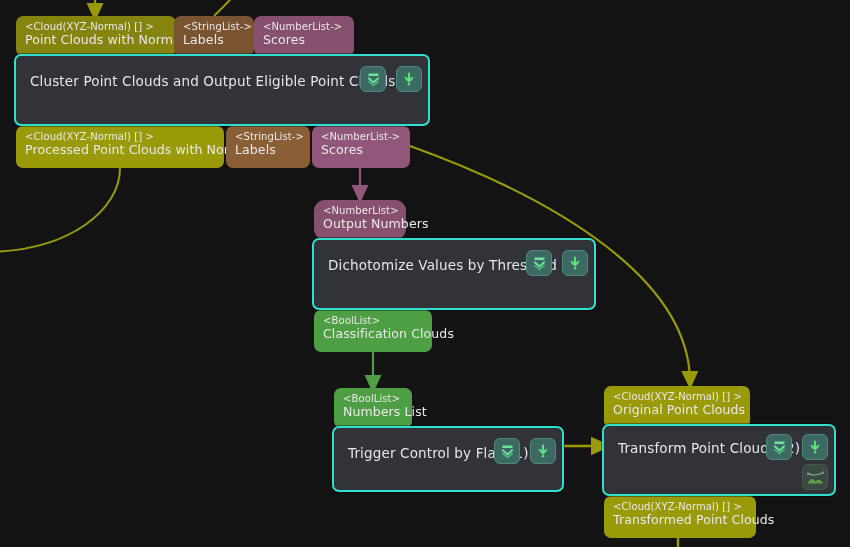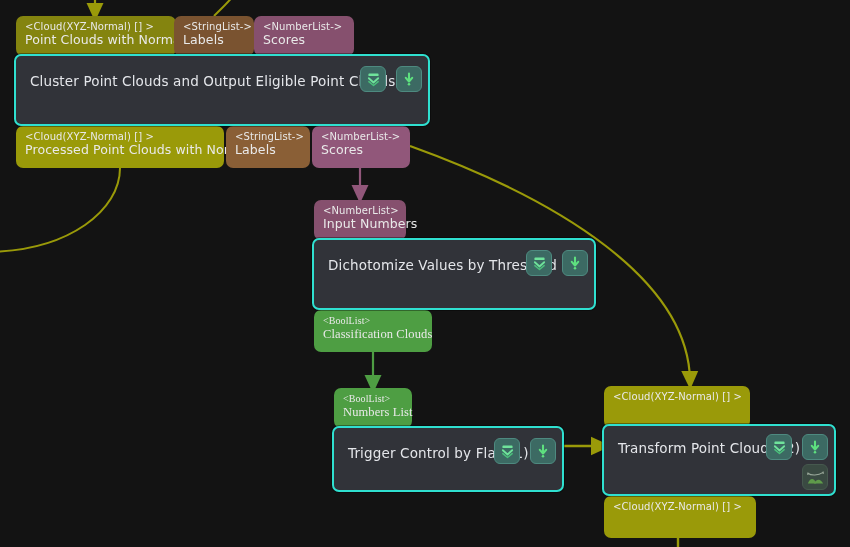--- a/index.html
+++ b/index.html
@@ -26,21 +26,21 @@
   .port.in{ z-index:2; }
   .port.out{ z-index:2; }
 
   
   .c-cloud-in  {background:#84840f;}
   .c-cloud-out {background:#9a9a09;}
   .c-str-in    {background:#7a5330;}
   .c-str-out   {background:#8a5f36;}
   .c-num-in    {background:#86506e;}
   .c-num-out   {background:#91577a;}
-  .c-bool      {background:#4e9e43;font-family:Liberation Serif, serif;}
+  .c-bool      {background:#4e9e43;}
 
   
   .node{
     position:absolute;
     background:#313339;
     border:2px solid #2fe0d0;
     border-radius:7px;
     box-sizing:border-box;
     z-index:3;
     box-shadow:0 0 0 1px rgba(0,0,0,.35);
@@ -136,23 +136,23 @@
   </div>
   <div class="port out c-str-out" style="left:226px;top:126px;width:84px;height:42px;">
     <span class="t">&lt;StringList-&gt;</span>
     <span class="n">Labels</span>
   </div>
   <div class="port out c-num-out" style="left:312px;top:126px;width:98px;height:42px;">
     <span class="t">&lt;NumberList-&gt;</span>
     <span class="n">Scores</span>
   </div>
 
-  <div class="port in c-num-in" style="left:314px;top:200px;width:92px;height:40px;">
+  <div class="port in c-num-in" style="left:314px;top:200px;width:92px;height:40px;border-radius:11px;">
     <span class="t">&lt;NumberList&gt;</span>
-    <span class="n">Input Numbers</span>
+    <span class="n">Output Numbers</span>
   </div>
 
   <div class="node" style="left:312px;top:238px;width:284px;height:72px;">
     <div class="title" style="top:17px;">Dichotomize Values by Threshold (2)</div>
     <div class="btn" style="left:212px;top:10px;">
       <svg width="17" height="17" viewBox="0 0 20 20">
         <rect x="4" y="3" width="12" height="3" rx="1" fill="#6fe39b"></rect>
         <path d="M4.5 8.5 L10 13.5 L15.5 8.5" stroke="#6fe39b" stroke-width="2.1" fill="none" stroke-linecap="round" stroke-linejoin="round"></path>
         <path d="M4.5 12.5 L10 17 L15.5 12.5" stroke="#4bbf7b" stroke-width="1.7" fill="none" stroke-linecap="round" stroke-linejoin="round"></path>
       </svg>
@@ -187,20 +187,21 @@
     <div class="btn" style="left:196px;top:10px;">
       <svg width="16" height="17" viewBox="0 0 20 20">
         <path d="M10 2.5 L10 10.5 M6 8 L10 12.5 L14 8" stroke="#5ee07f" stroke-width="2.6" fill="none" stroke-linecap="round" stroke-linejoin="round"></path>
         <circle cx="10" cy="16" r="1.6" fill="#5ee07f"></circle>
       </svg>
     </div>
   </div>
 
   <div class="port in c-cloud-out" style="left:604px;top:386px;width:146px;height:42px;">
     <span class="t">&lt;Cloud(XYZ-Normal) [] &gt;</span>
+    <span class="n">Original Point Clouds</span>
   </div>
 
   <div class="node" style="left:602px;top:424px;width:234px;height:72px;">
     <div class="title" style="top:14px;">Transform Point Clouds (2)</div>
     <div class="btn" style="left:162px;top:8px;">
       <svg width="17" height="17" viewBox="0 0 20 20">
         <rect x="4" y="3" width="12" height="3" rx="1" fill="#6fe39b"></rect>
         <path d="M4.5 8.5 L10 13.5 L15.5 8.5" stroke="#6fe39b" stroke-width="2.1" fill="none" stroke-linecap="round" stroke-linejoin="round"></path>
         <path d="M4.5 12.5 L10 17 L15.5 12.5" stroke="#4bbf7b" stroke-width="1.7" fill="none" stroke-linecap="round" stroke-linejoin="round"></path>
       </svg>
@@ -216,15 +217,16 @@
         <path d="M2 5 C6 8, 14 8, 20 4" stroke="#9aa89a" stroke-width="1.3" fill="none"></path>
         <path d="M2 4 L2 7 M20 3 L20 6" stroke="#9aa89a" stroke-width="1.3"></path>
         <path d="M2 17 C5 10, 9 10, 12 17 Z" fill="#5f9b4a"></path>
         <path d="M9 17 C12 11, 17 11, 20 17 Z" fill="#5f9b4a"></path>
       </svg>
     </div>
   </div>
 
   <div class="port out c-cloud-out" style="left:604px;top:496px;width:152px;height:42px;">
     <span class="t">&lt;Cloud(XYZ-Normal) [] &gt;</span>
+    <span class="n">Transformed Point Clouds</span>
   </div>
 
 </div>
 
 </body></html>

